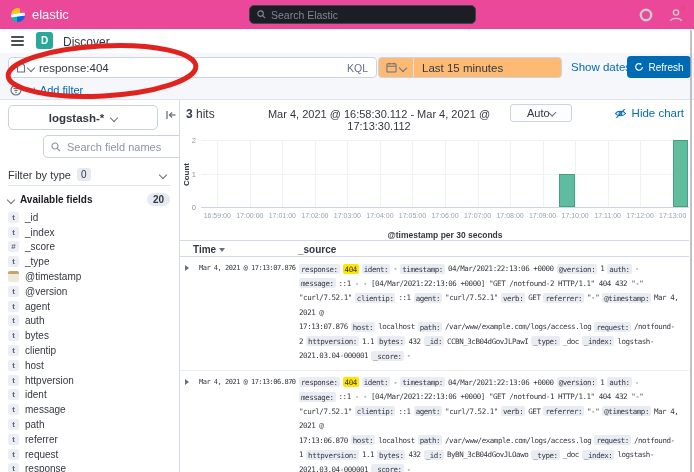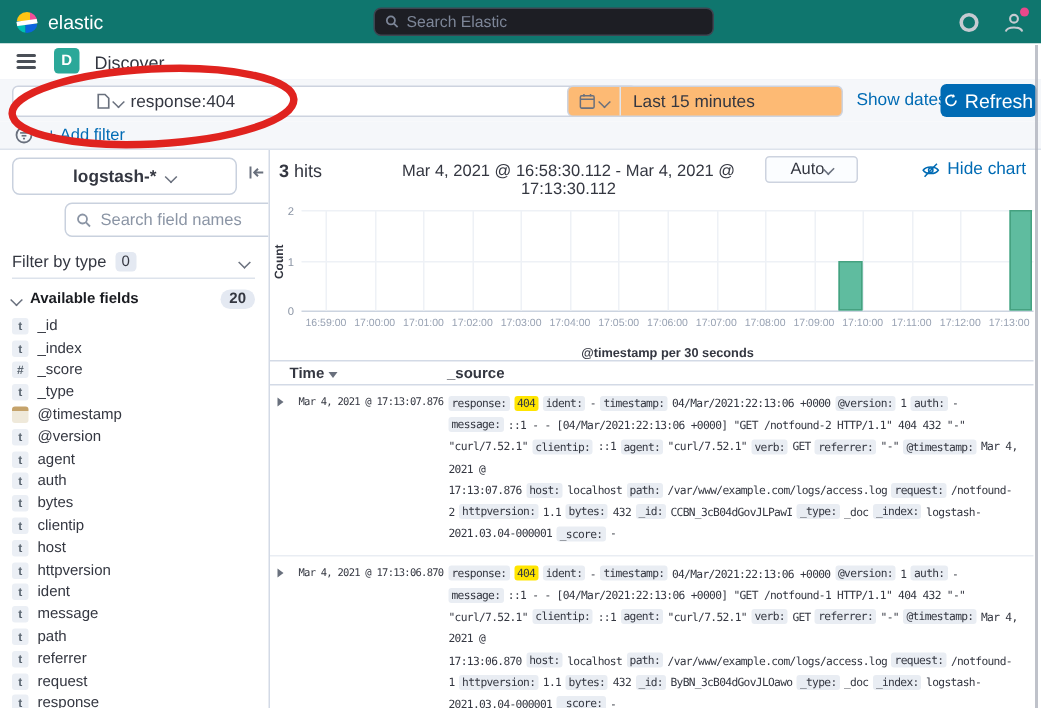--- a/index.html
+++ b/index.html
@@ -1,43 +1,43 @@
 <!DOCTYPE html>
 <html><head>
 <meta charset="utf-8">
 <style>
   html,body{margin:0;padding:0;background:#e8e8e8;}
   #app{position:relative;width:694px;height:472px;background:#fff;overflow:hidden;
        font-family:"Liberation Sans",sans-serif;color:#343741;}
   
-  .topbar{position:absolute;left:0;top:0;width:694px;height:29px;background:#0f766e;}
+  .topbar{position:absolute;left:0;top:0;width:694px;height:29px;background:#ec4899;}
   .brand{position:absolute;left:10px;top:0;height:29px;display:flex;align-items:center;gap:6px;color:#fff;font-size:13px;font-weight:500;}
   .gsearch{position:absolute;left:249px;top:5px;width:211px;height:17px;background:#1d1e24;border:1px solid #3e4551;border-radius:5px;display:flex;align-items:center;padding:0 7px;gap:5px;color:#7d8698;font-size:10.5px;}
   .top-icons{position:absolute;right:10px;top:0;height:29px;display:flex;align-items:center;gap:15px;}
   .avatar-wrap{position:relative;width:16px;height:16px;}
   .avatar-dot{position:absolute;right:-2px;top:-2px;width:6px;height:6px;border-radius:50%;background:#e8488b;}
   
   .navbar{position:absolute;left:0;top:29px;width:694px;height:24px;background:#fff;border-bottom:1px solid #e3e8f2;}
   .burger{position:absolute;left:11px;top:7px;width:13px;height:10px;display:flex;flex-direction:column;justify-content:space-between;cursor:pointer;}
   .burger div{height:1.8px;background:#4a4f57;border-radius:1px;}
   .appbadge{position:absolute;left:36px;top:3px;width:17px;height:17px;background:#2ba899;color:#fff;font-size:10px;font-weight:700;border-radius:3px;display:flex;align-items:center;justify-content:center;}
   .crumb{position:absolute;left:63px;top:6px;font-size:12px;color:#343741;}
   .nav-actions{position:absolute;right:10px;top:6px;display:flex;gap:14px;font-size:12px;color:#006BB4;}
   .nav-actions span{cursor:pointer;}
   
   .querybar{position:absolute;left:0;top:53px;width:694px;height:28px;background:#f5f7fa;}
-  .qbox{position:absolute;left:8px;top:4px;width:367px;height:19px;background:#fff;border:1px solid #cdd3df;border-radius:4px;display:flex;align-items:center;padding-left:48px;}
+  .qbox{position:absolute;left:8px;top:4px;width:367px;height:19px;background:#fff;border:1px solid #cdd3df;border-radius:4px;display:flex;align-items:center;}
   .qicon{display:flex;align-items:center;gap:2px;padding:0 5px 0 7px;}
   .qtext{flex:1;font-size:11.5px;color:#343741;}
   .qlang{font-size:10.5px;color:#647088;padding-right:8px;}
   .datebox{position:absolute;left:378px;top:4px;width:182px;height:19px;background:#fdba74;border:1px solid #cdd3df;border-radius:4px;display:flex;align-items:center;}
   .datequick{display:flex;align-items:center;gap:3px;padding:0 7px;height:100%;border-right:1px solid #e0e5ee;}
   .datetext{font-size:11.5px;padding-left:8px;color:#343741;}
   .showdates{position:absolute;left:571px;top:8px;font-size:11.5px;color:#006BB4;cursor:pointer;}
-  .refreshbtn{position:absolute;left:627px;top:3px;width:64px;height:22px;background:#006BB4;border-radius:4px;color:#fff;font-size:13px;display:flex;align-items:center;justify-content:center;gap:4px;cursor:pointer;}
+  .refreshbtn{position:absolute;left:627px;top:3px;width:64px;height:22px;background:#006BB4;border-radius:4px;color:#fff;font-size:10px;display:flex;align-items:center;justify-content:center;gap:4px;cursor:pointer;}
   
   .filterbar{position:absolute;left:0;top:81px;width:694px;height:19px;background:#f5f7fa;border-bottom:1px solid #dde3ec;display:flex;align-items:center;padding-left:10px;gap:9px;box-sizing:border-box;}
   .addfilter{font-size:11px;color:#006BB4;cursor:pointer;}
   
   .annotation{position:absolute;left:0;top:40px;pointer-events:none;z-index:50;}
   
   .sidebar{position:absolute;left:0;top:100px;width:179px;height:372px;background:#fff;overflow:hidden;}
   .idxbtn{position:absolute;left:8px;top:5px;width:148px;height:23px;border:1px solid #c9d1de;border-radius:5px;background:#fff;display:flex;align-items:center;justify-content:center;gap:7px;font-size:11.5px;font-weight:700;cursor:pointer;}
   .collapse{position:absolute;right:2px;top:9px;cursor:pointer;}
   .fsearch{position:absolute;left:8px;top:35px;width:148px;height:21px;border:1px solid #c9d1de;border-radius:5px;display:flex;align-items:center;gap:6px;padding:0 7px;color:#8b95a5;font-size:11px;margin-left:35px;}

